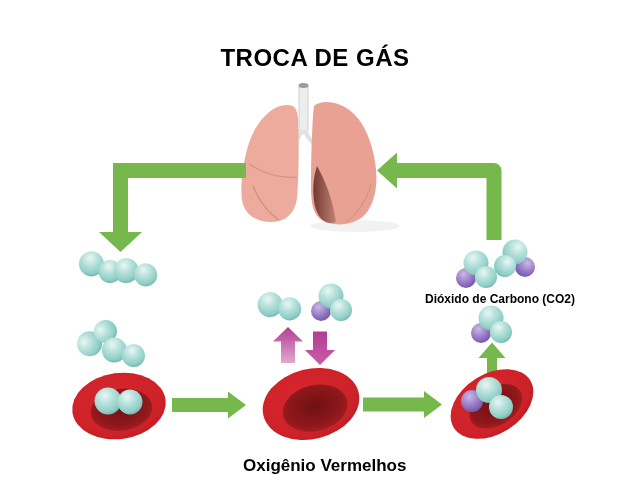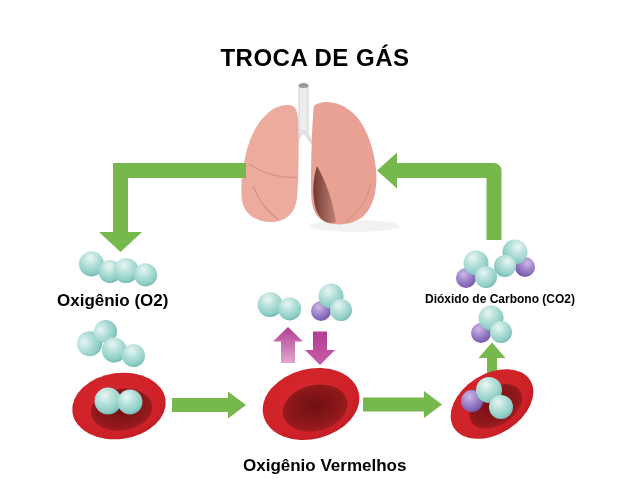--- a/index.html
+++ b/index.html
@@ -170,16 +170,15 @@
       </g>
       <g transform="translate(488,399)">
         <circle cx="-16" cy="2" r="11" fill="url(#gPurple)"></circle>
         <circle cx="1" cy="-9" r="13" fill="url(#gTeal)"></circle>
         <circle cx="13" cy="8" r="12" fill="url(#gTeal)"></circle>
       </g>
     </g>
   </svg>
 
   <div id="title" class="lbl">TROCA DE GÁS</div>
-  <div id="lbl-oxygen" class="lbl">Oxigênio (O2)</div>
   <div id="lbl-co2" class="lbl">Dióxido de Carbono (CO2)</div>
   <div id="lbl-cells" class="lbl">Oxigênio Vermelhos</div>
 </div>
 
 </body></html>

